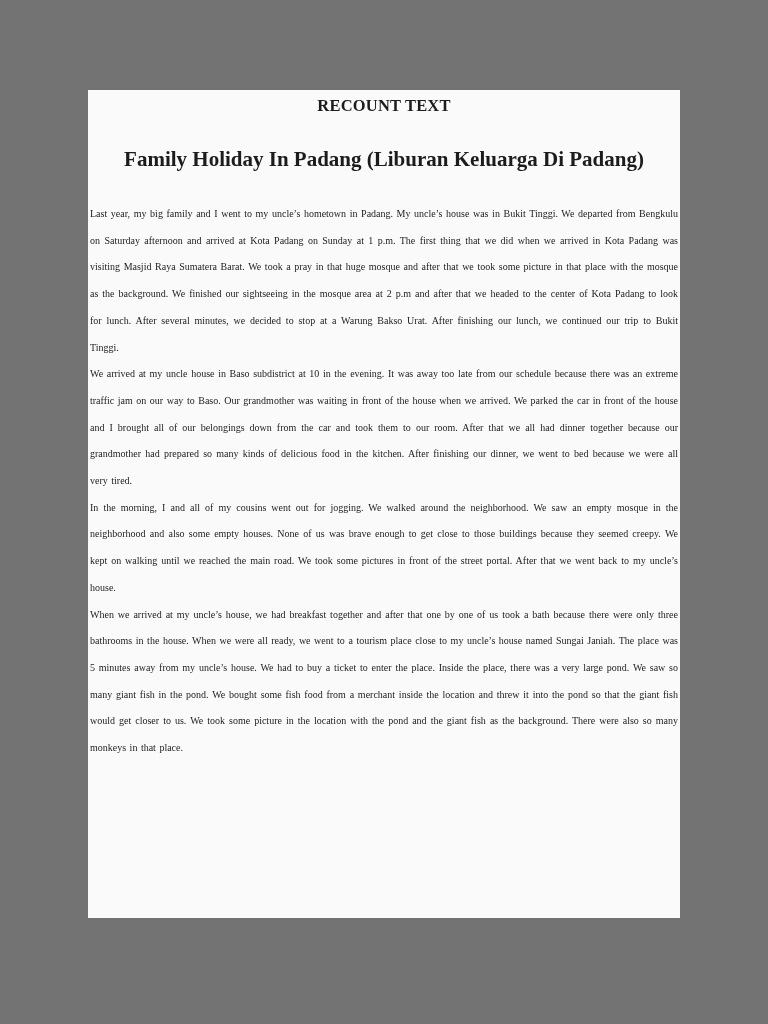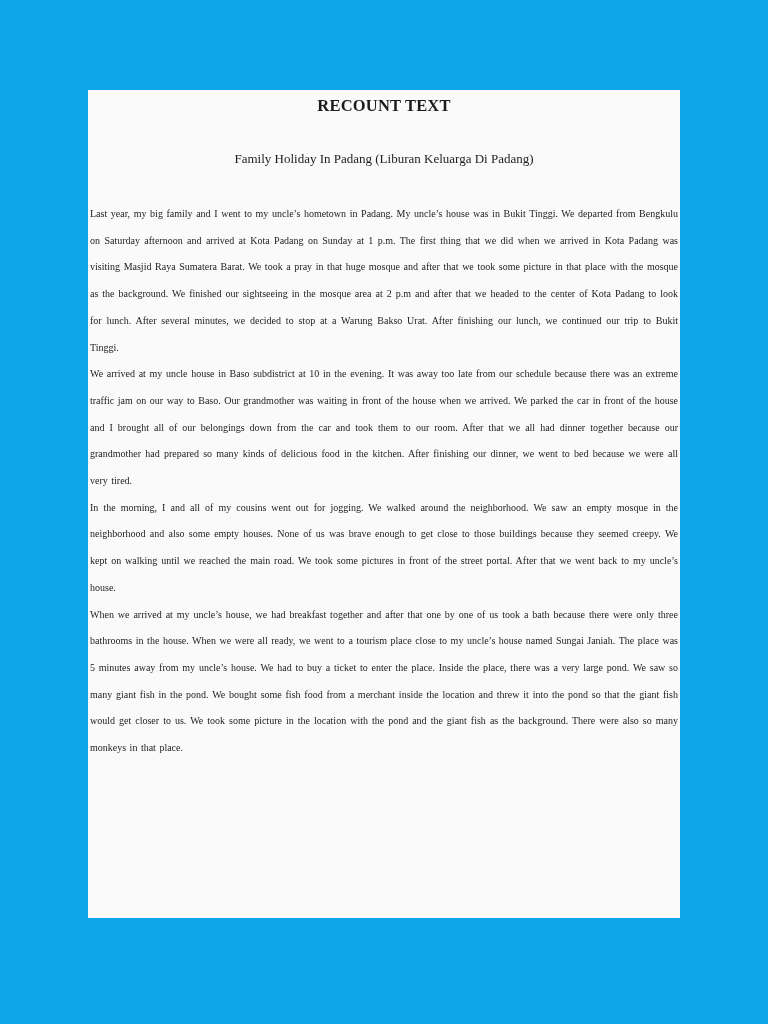--- a/index.html
+++ b/index.html
@@ -8,21 +8,21 @@
     background: #ffffff;
     width: 768px;
     height: 1024px;
     overflow: hidden;
     font-family: "Liberation Serif", serif;
   }
   .canvas {
     position: relative;
     width: 768px;
     height: 1024px;
-    background: #0ea5e9;
+    background: #737373;
   }
   .sheet {
     position: absolute;
     left: 88px;
     top: 90px;
     width: 592px;
     height: 828px;
     background: #fafafa;
     box-sizing: border-box;
     padding: 4px 2px 0 2px;
@@ -30,22 +30,22 @@
   }
   .doc-title {
     font-weight: bold;
     font-size: 16.5px;
     line-height: 24px;
     text-align: center;
     margin: 0 0 29px 0;
     letter-spacing: 0.2px;
   }
   .doc-subtitle {
-    font-weight: normal;
-    font-size: 13px;
+    font-weight: bold;
+    font-size: 21px;
     line-height: 24px;
     text-align: center;
     margin: 0 0 30px 0;
   }
   .doc-body p {
     font-size: 10px;
     line-height: 26.7px;
     text-align: justify;
     margin: 0;
     word-spacing: 1px;

